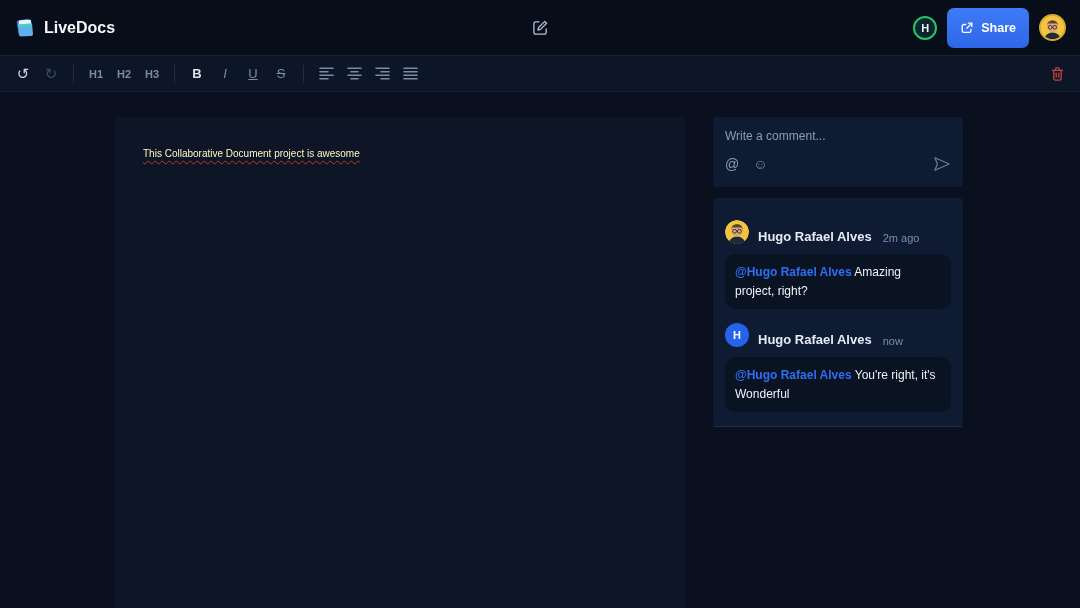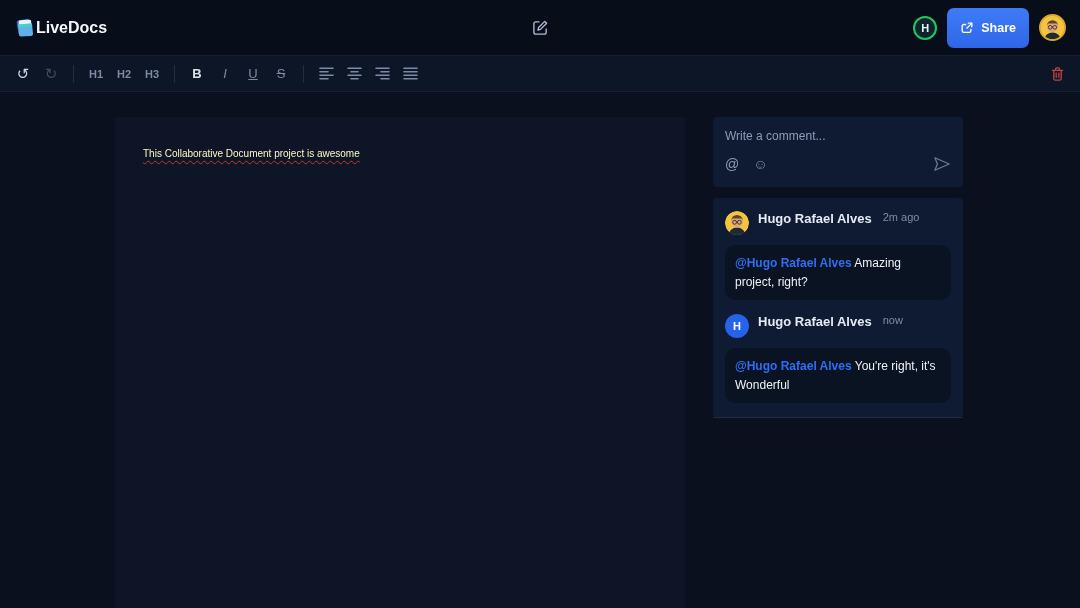--- a/index.html
+++ b/index.html
@@ -10,21 +10,21 @@
     color:#e8edf4;
     position:relative;
   }
 
   
   .header {
     position:absolute; top:0; left:0; right:0; height:55px;
     background:#070d19;
     display:flex; align-items:center; padding:0 14px;
   }
-  .logo { display:flex; align-items:center; cursor:pointer; }
+  .logo { display:flex; align-items:center; gap:8px; cursor:pointer; }
   .logo-text { font-size:16px; font-weight:bold; color:#f3f6fa; }
   .doc-title-wrap {
     position:absolute; left:0; right:0; top:0; height:55px;
     display:flex; align-items:center; justify-content:center; gap:9px;
     pointer-events:none;
   }
   .doc-title { font-size:17px; font-weight:bold; color:#f1f5f9; }
   .edit-btn { pointer-events:auto; cursor:pointer; display:flex; }
   .header-right { margin-left:auto; display:flex; align-items:center; gap:10px; }
   .presence-avatar {
@@ -87,21 +87,21 @@
   .card { background:#0f1b33; border-radius:4px; }
   .composer { height:70px; padding:12px; margin-bottom:11px; }
   .composer-placeholder { font-size:12px; color:#8c9cb8; cursor:text; }
   .composer-icons { margin-top:13px; display:flex; align-items:center; gap:14px; }
   .icon-btn { background:none; border:none; cursor:pointer; color:#8c9cb8;
     font-size:14px; display:flex; align-items:center; font-family:inherit; padding:0; }
   .send-btn { margin-left:auto; opacity:0.8; }
 
   .thread { padding-top:13px; }
   .comment { padding:0 12px; }
-  .comment-head { display:flex; align-items:flex-start; gap:9px; }
+  .comment-head { display:flex; align-items:flex-end; gap:9px;margin-top:9px; }
   .c-avatar { width:24px; height:24px; border-radius:50%; overflow:hidden; flex:none; display:flex; }
   .c-avatar-initial {
     width:24px; height:24px; border-radius:50%; background:#2563eb; flex:none;
     display:flex; align-items:center; justify-content:center;
     font-size:11px; font-weight:bold; color:#fff;
   }
   .c-name { font-size:13px; font-weight:bold; color:#e5ebf3; }
   .c-time { font-size:11px; color:#7e8ca6; margin-left:2px; }
   .comment-body {
     margin:10px 0 14px 0; background:#0a1322; border-radius:10px;

